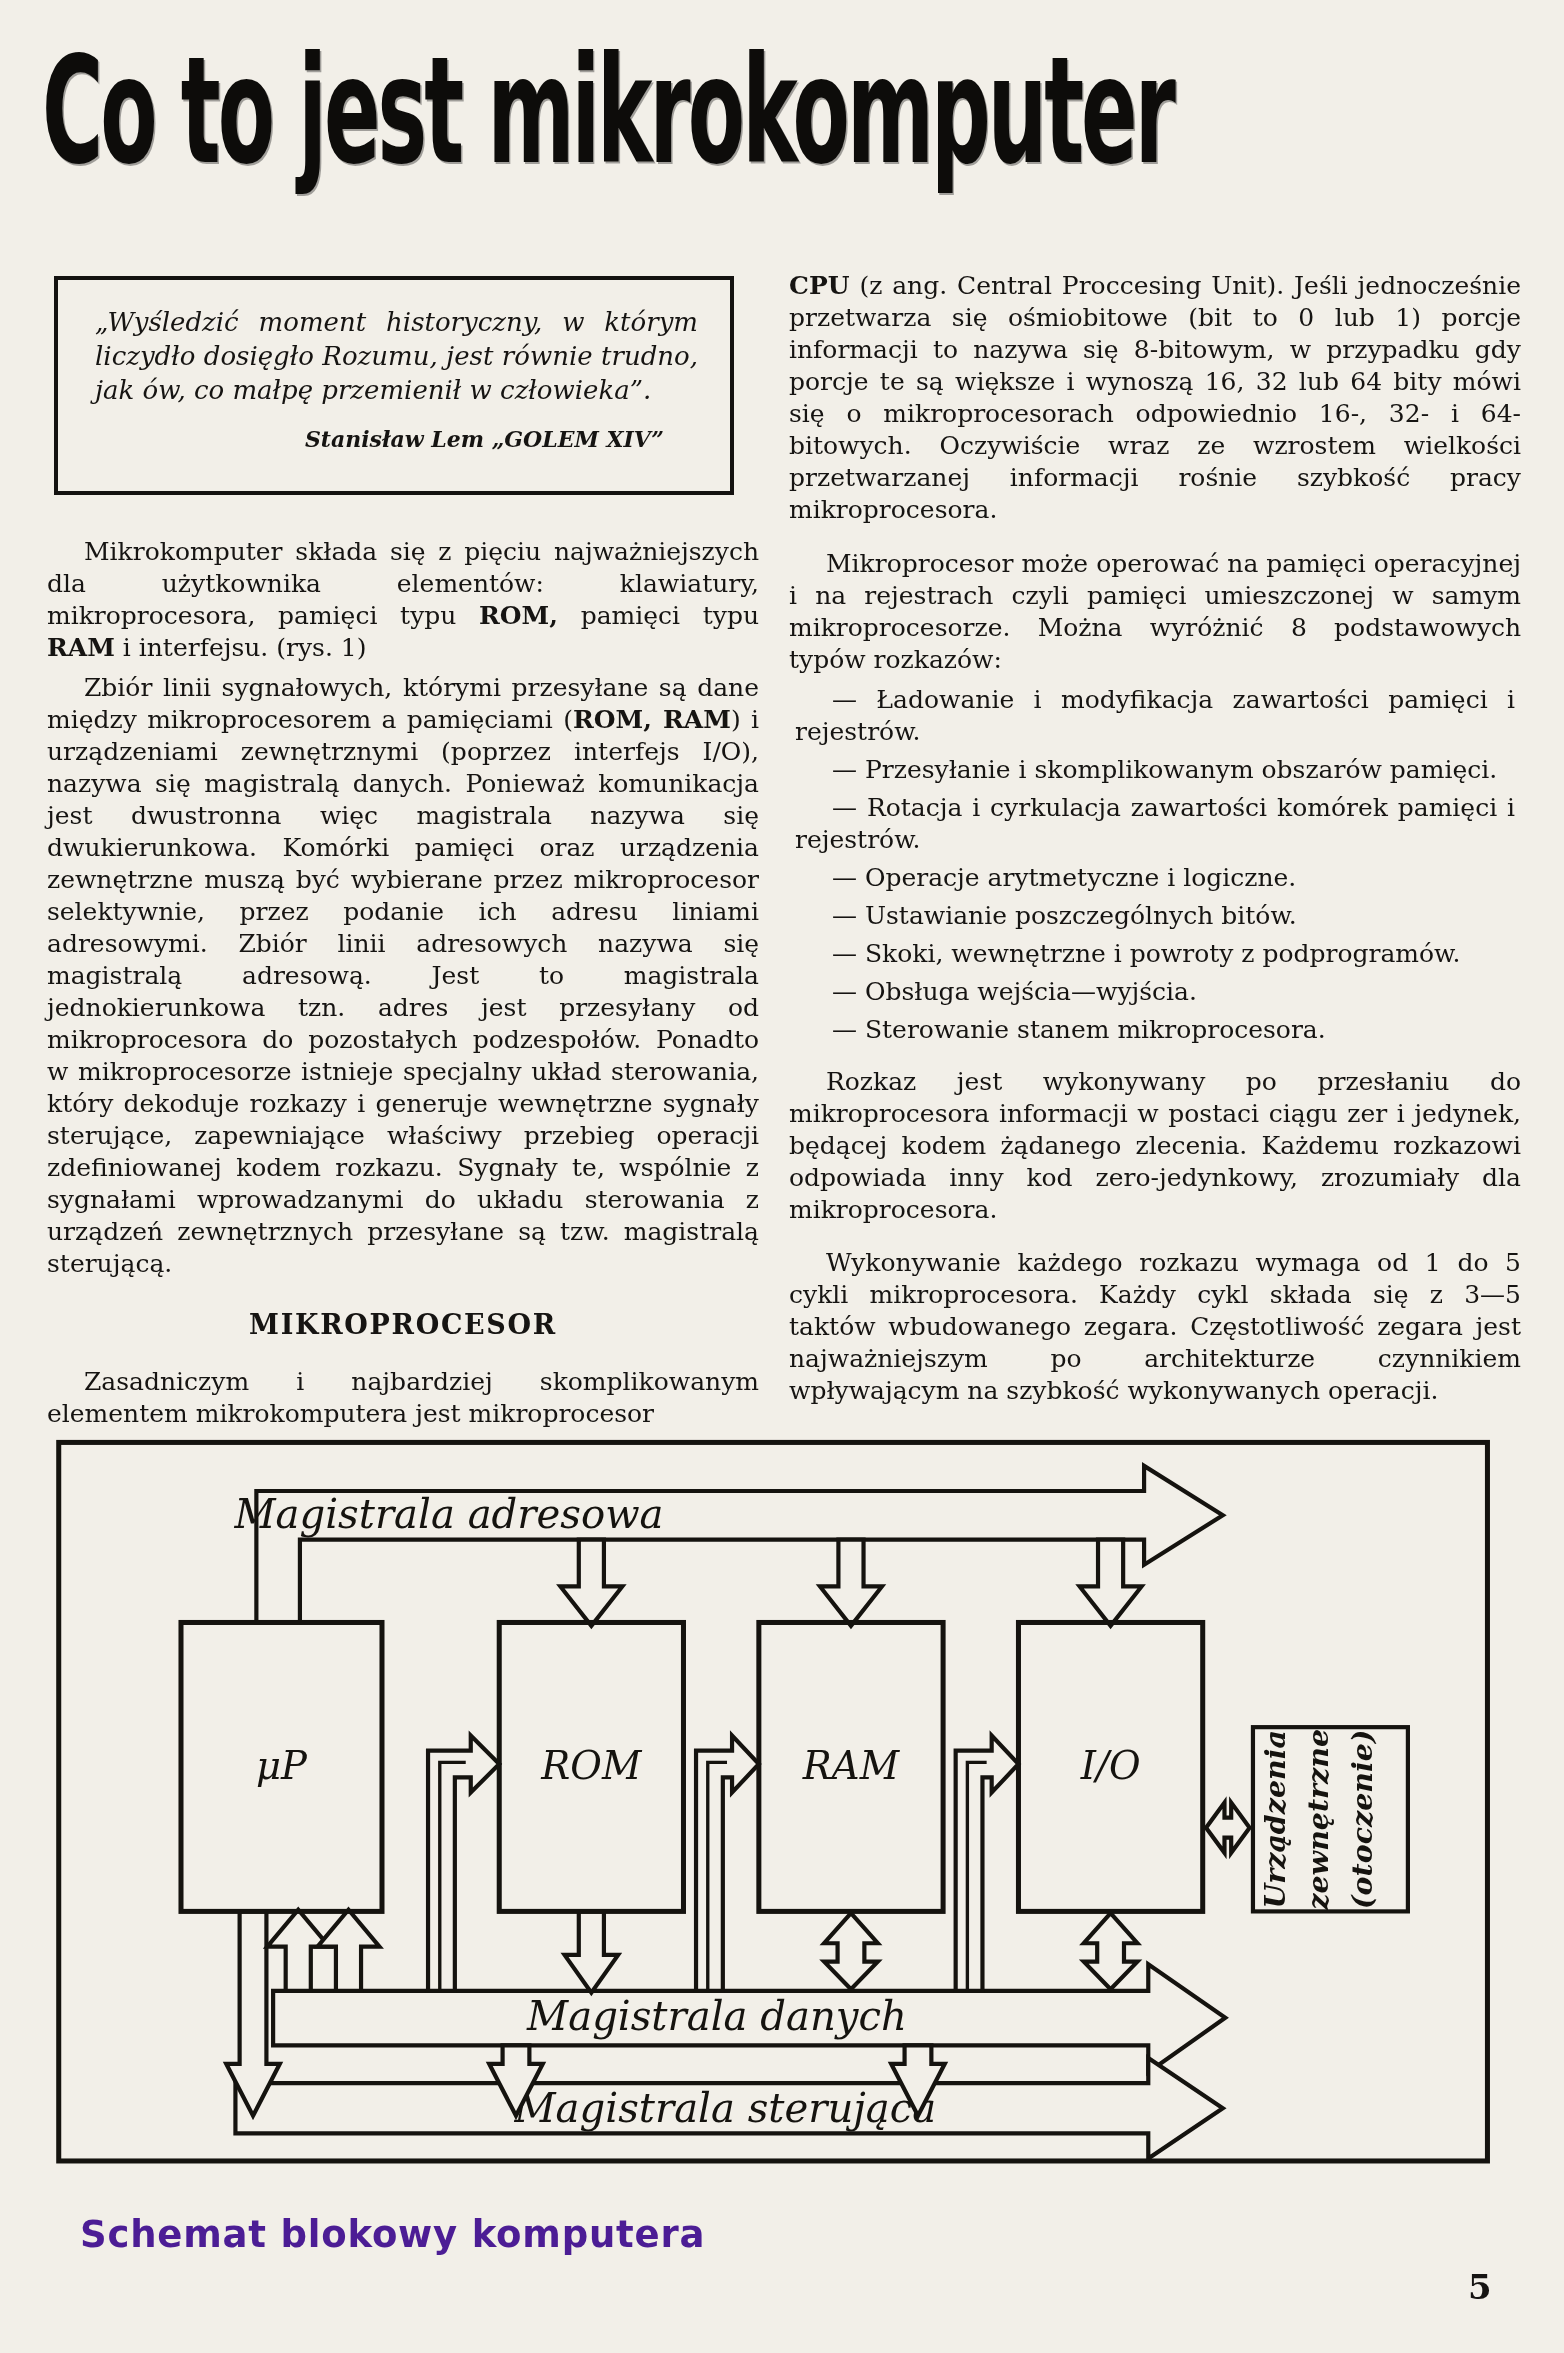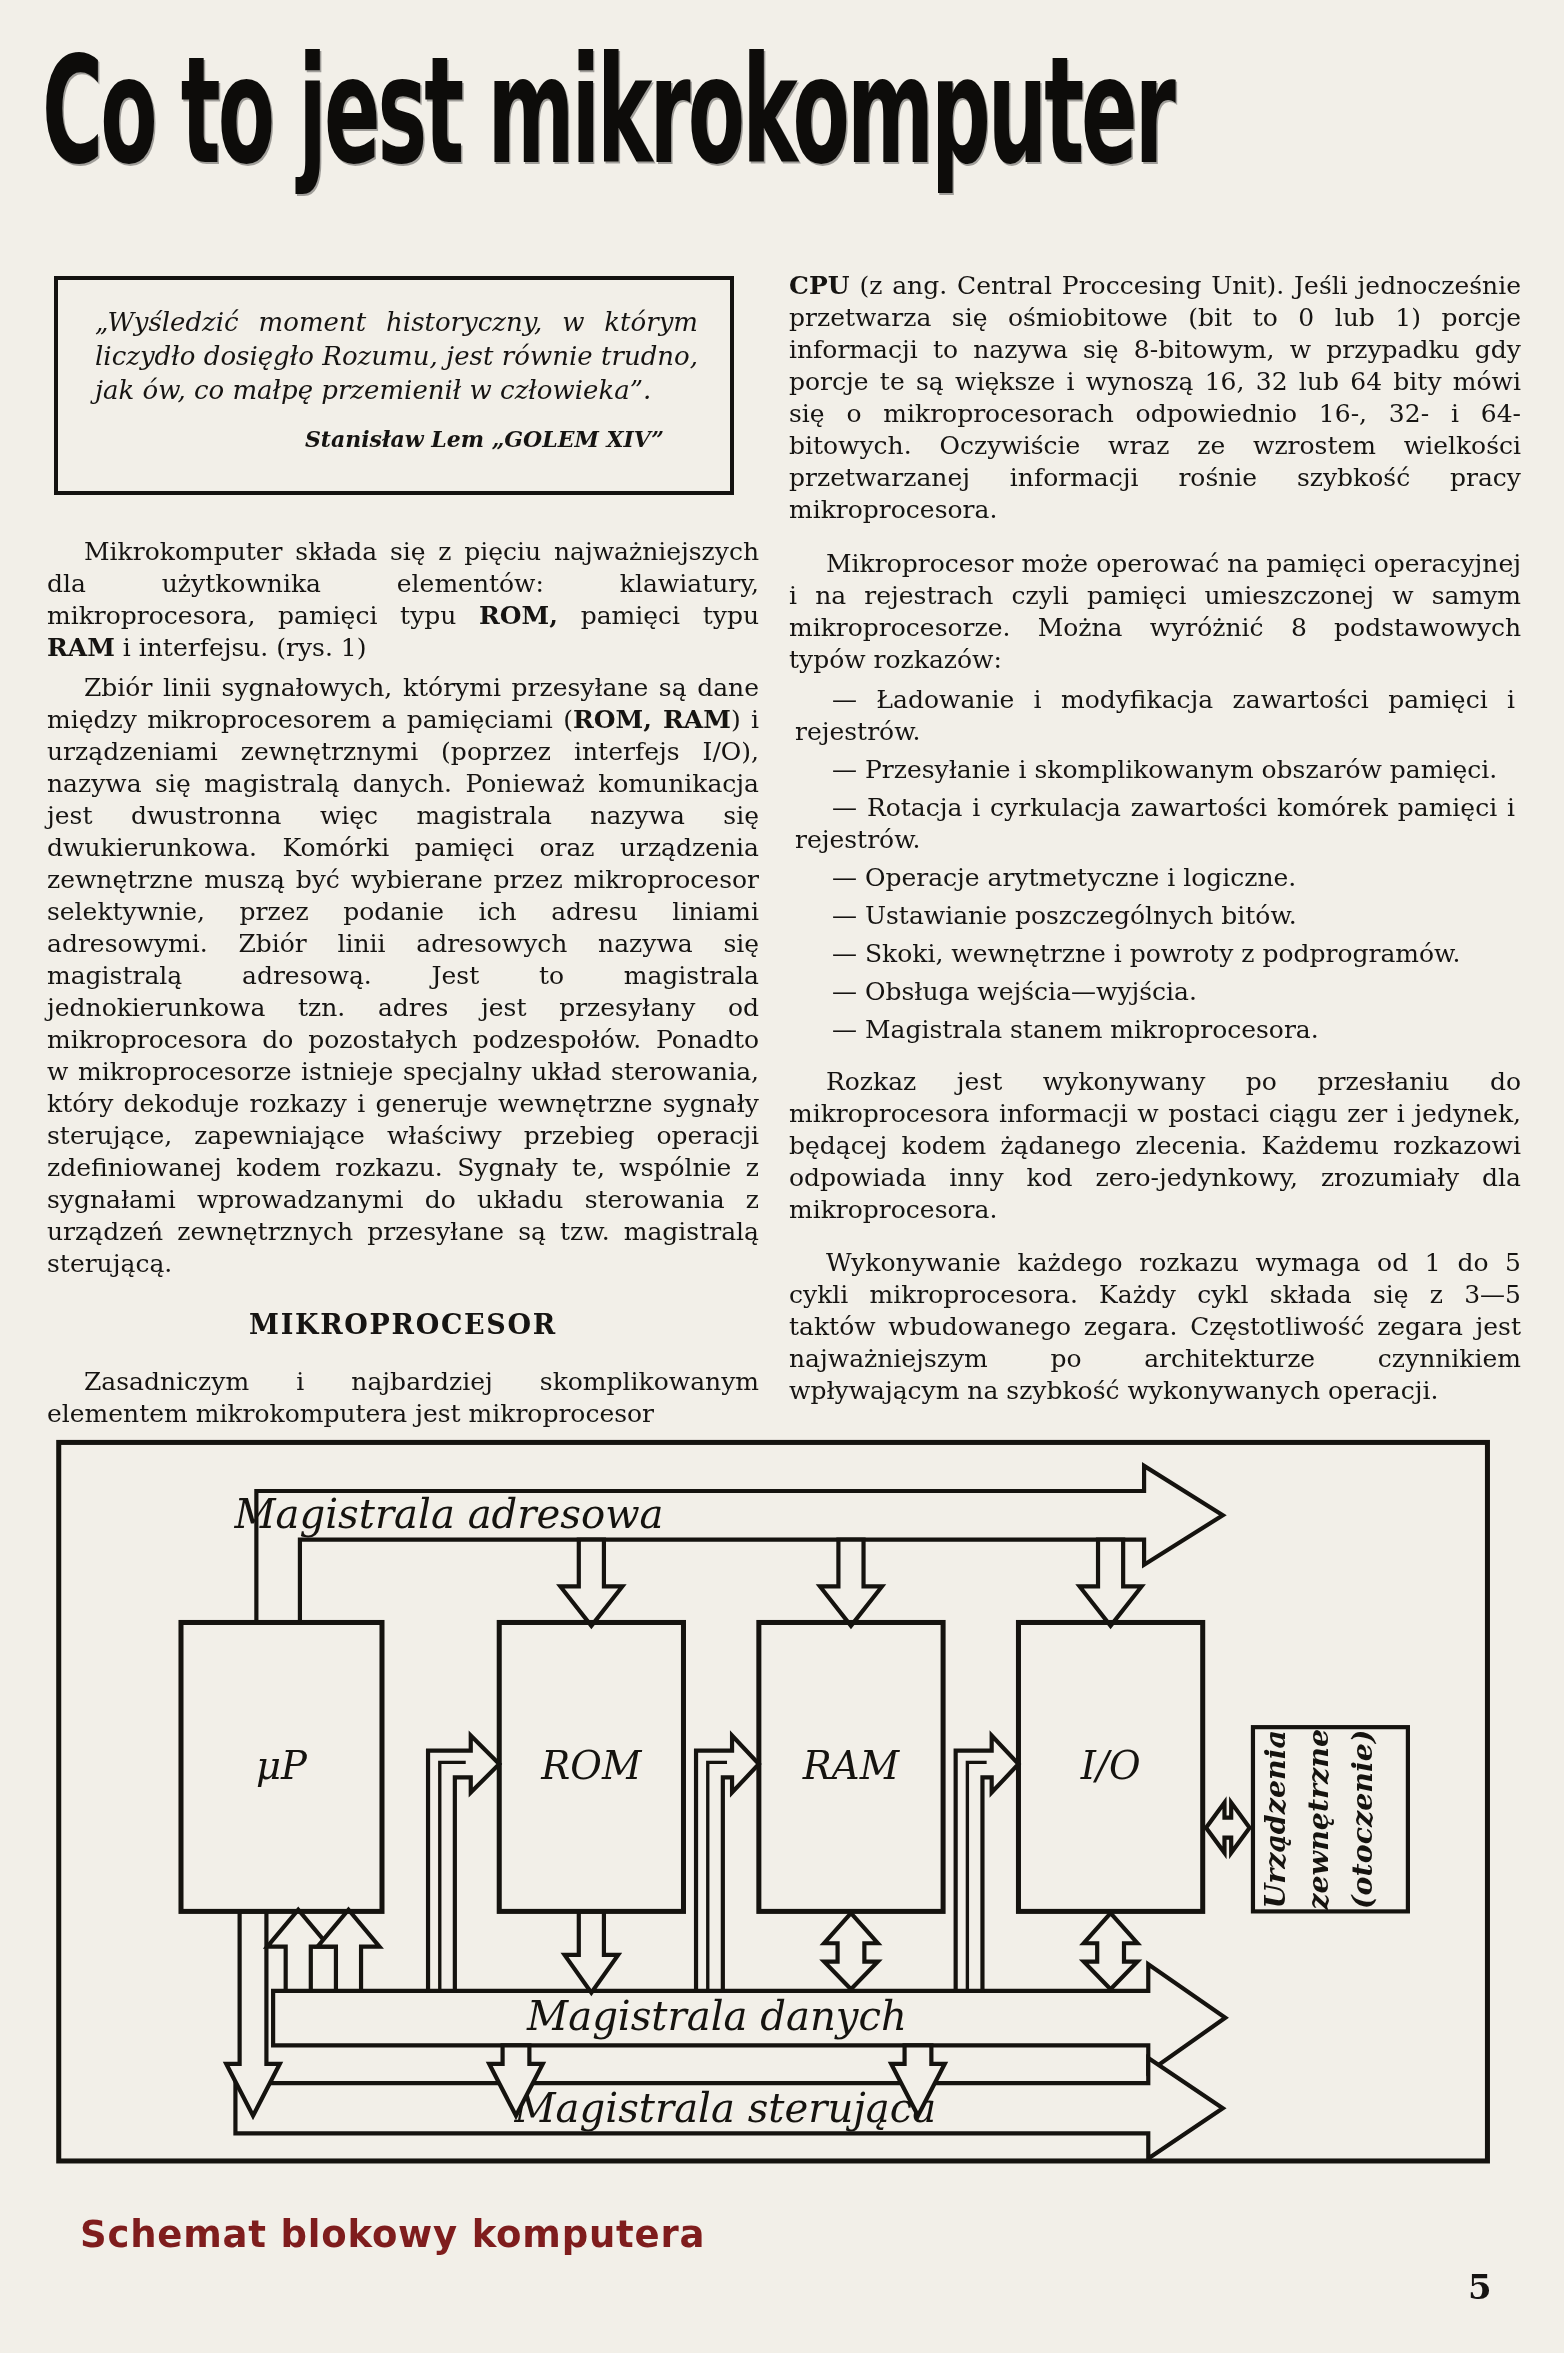--- a/index.html
+++ b/index.html
@@ -75,21 +75,21 @@
     font-family:"DejaVu Serif", serif;
     font-style:italic;
     fill:#15130f;
   }
   .caption{
     position:absolute;left:80px;top:2213px;
     font-family:"DejaVu Sans", sans-serif;
     font-weight:bold;
     font-size:37px;
     letter-spacing:0.8px;
-    color:#7f1d1d;
+    color:#4c1d95;
   }
   .pageno{
     position:absolute;left:1468px;top:2267px;
     font-weight:bold;font-size:34px;
   }
 </style>
 </head>
 <body>
 
 <div class="page">
@@ -114,21 +114,21 @@
     <p class="para noindent"><b class="b">CPU</b><span> (z ang. Central Proccesing Unit). Jeśli jednocześnie przetwarza się ośmiobitowe (bit to 0 lub 1) porcje informacji to nazywa się 8-bitowym, w przypadku gdy porcje te są większe i wynoszą 16, 32 lub 64 bity mówi się o mikroprocesorach odpowiednio 16-, 32- i 64-bitowych. Oczywiście wraz ze wzrostem wielkości przetwarzanej informacji rośnie szybkość pracy mikroprocesora.</span></p>
     <div class="gap"></div>
     <p class="para">Mikroprocesor może operować na pamięci operacyjnej i na rejestrach czyli pamięci umieszczonej w samym mikroprocesorze. Można wyróżnić 8 podstawowych typów rozkazów:</p>
     <p class="li">— Ładowanie i modyfikacja zawartości pamięci i rejestrów.</p>
     <p class="li">— Przesyłanie i skomplikowanym obszarów pamięci.</p>
     <p class="li">— Rotacja i cyrkulacja zawartości komórek pamięci i rejestrów.</p>
     <p class="li">— Operacje arytmetyczne i logiczne.</p>
     <p class="li">— Ustawianie poszczególnych bitów.</p>
     <p class="li">— Skoki, wewnętrzne i powroty z podprogramów.</p>
     <p class="li">— Obsługa wejścia—wyjścia.</p>
-    <p class="li">— Magistrala stanem mikroprocesora.</p>
+    <p class="li">— Sterowanie stanem mikroprocesora.</p>
     <div class="gap"></div>
     <p class="para">Rozkaz jest wykonywany po przesłaniu do mikroprocesora informacji w postaci ciągu zer i jedynek, będącej kodem żądanego zlecenia. Każdemu rozkazowi odpowiada inny kod zero-jedynkowy, zrozumiały dla mikroprocesora.</p>
     <div class="gap"></div>
     <p class="para">Wykonywanie każdego rozkazu wymaga od 1 do 5 cykli mikroprocesora. Każdy cykl składa się z 3—5 taktów wbudowanego zegara. Częstotliwość zegara jest najważniejszym po architekturze czynnikiem wpływającym na szybkość wykonywanych operacji.</p>
   </div>
 
   <div class="diagram">
     <svg viewBox="0 0 1772 905" xmlns="http://www.w3.org/2000/svg">
 
       <rect class="ink" x="14" y="10" width="1706" height="858" stroke-width="6"></rect>

